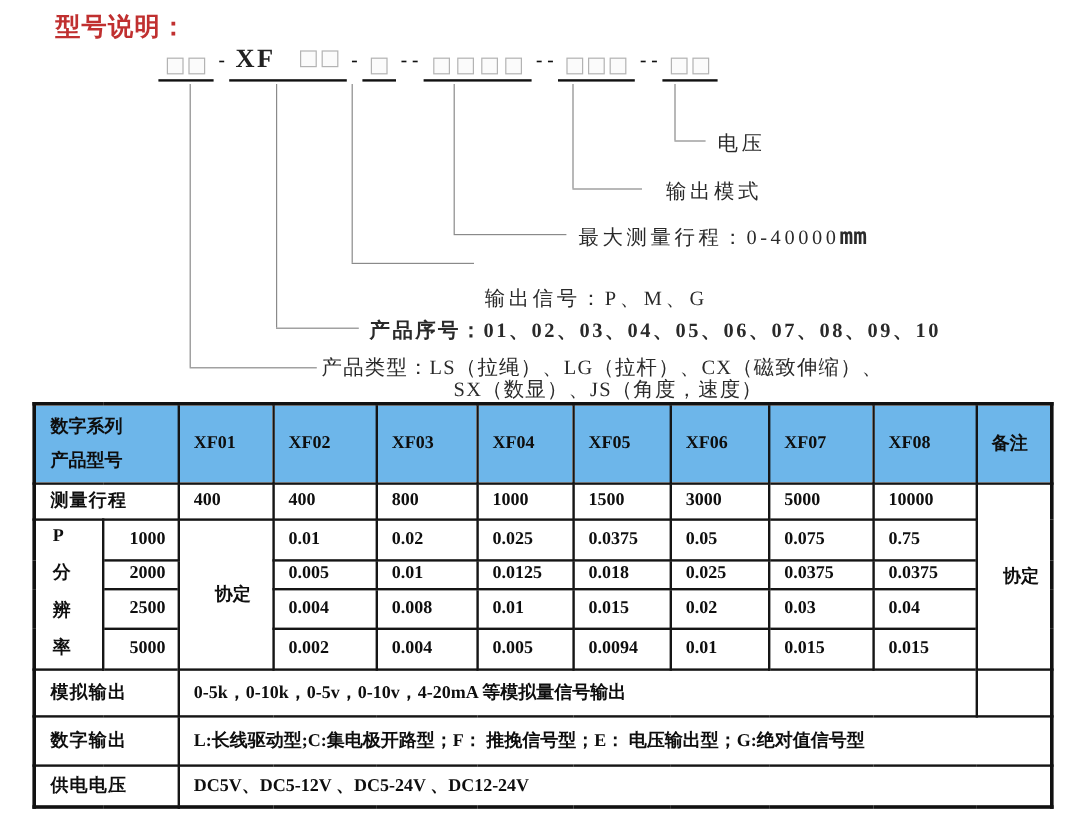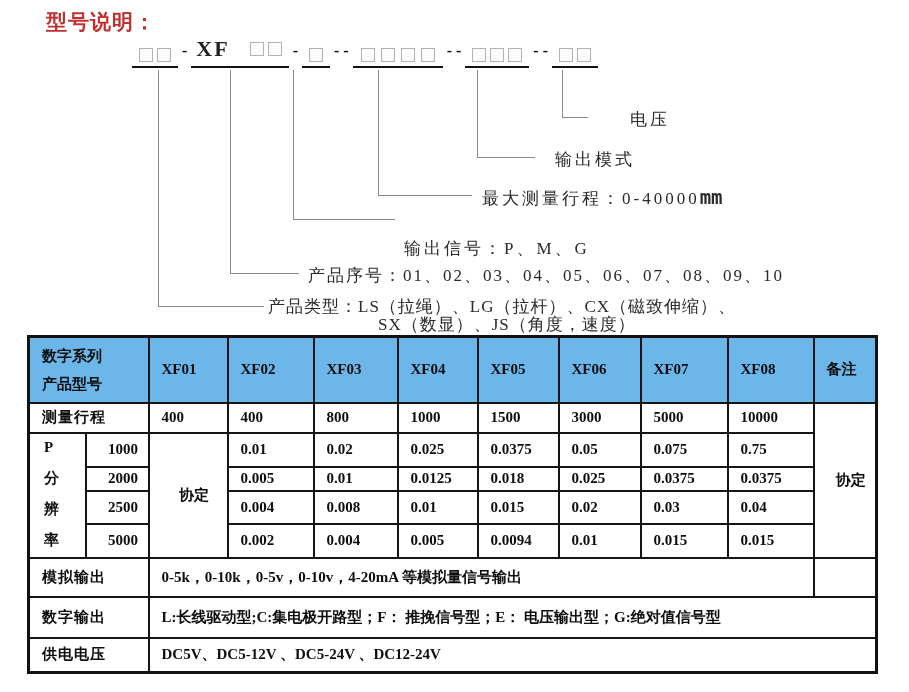--- a/index.html
+++ b/index.html
@@ -88,25 +88,25 @@
   <div class="hline" style="left:230px;top:273px;width:69px;"></div>
   <div class="vline" style="left:293px;top:70px;height:149px;"></div>
   <div class="hline" style="left:293px;top:219px;width:102px;"></div>
   <div class="vline" style="left:378px;top:70px;height:125px;"></div>
   <div class="hline" style="left:378px;top:195px;width:94px;"></div>
   <div class="vline" style="left:477px;top:70px;height:87px;"></div>
   <div class="hline" style="left:477px;top:157px;width:58px;"></div>
   <div class="vline" style="left:562px;top:70px;height:47px;"></div>
   <div class="hline" style="left:562px;top:117px;width:26px;"></div>
 
-  <div class="callout-label" style="left:598px;top:108px;margin-left:32px;">电压</div>
+  <div class="callout-label" style="left:598px;top:108px;">电压</div>
   <div class="callout-label" style="left:543px;top:148px;margin-left:12px;">输出模式</div>
   <div class="callout-label" style="left:482px;top:186px;"><span>最大测量行程：0-40000</span><span class="unit-mm">mm</span></div>
   <div class="callout-label" style="left:404px;top:210px;margin-top:27px;">输出信号：P、M、G</div>
-  <div class="callout-label tight" style="left:308px;top:264px;letter-spacing:2px;">产品序号：01、02、03、04、05、06、07、08、09、10</div>
+  <div class="callout-label tight" style="left:308px;top:264px;letter-spacing:2px;font-weight:bold;">产品序号：01、02、03、04、05、06、07、08、09、10</div>
   <div class="callout-label tight" style="left:378px;top:313px;">SX（数显）、JS（角度，速度）</div>
   <div class="callout-label tight" style="left:268px;top:295px;">产品类型：LS（拉绳）、LG（拉杆）、CX（磁致伸缩）、</div>
 
   <table class="spec">
     <colgroup>
       <col style="width:57px">
         <col style="width:63px">
         <col style="width:79px">
         <col style="width:86px">
       <col style="width:84px">

